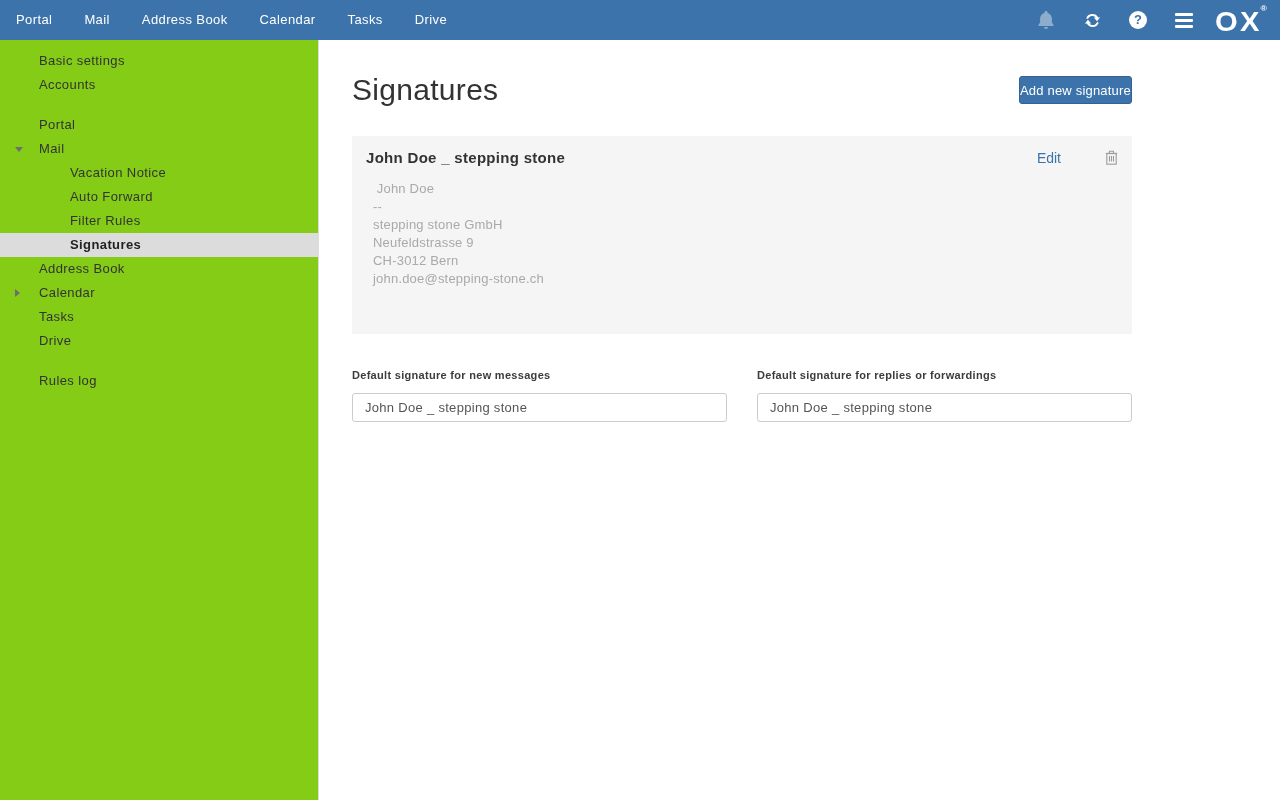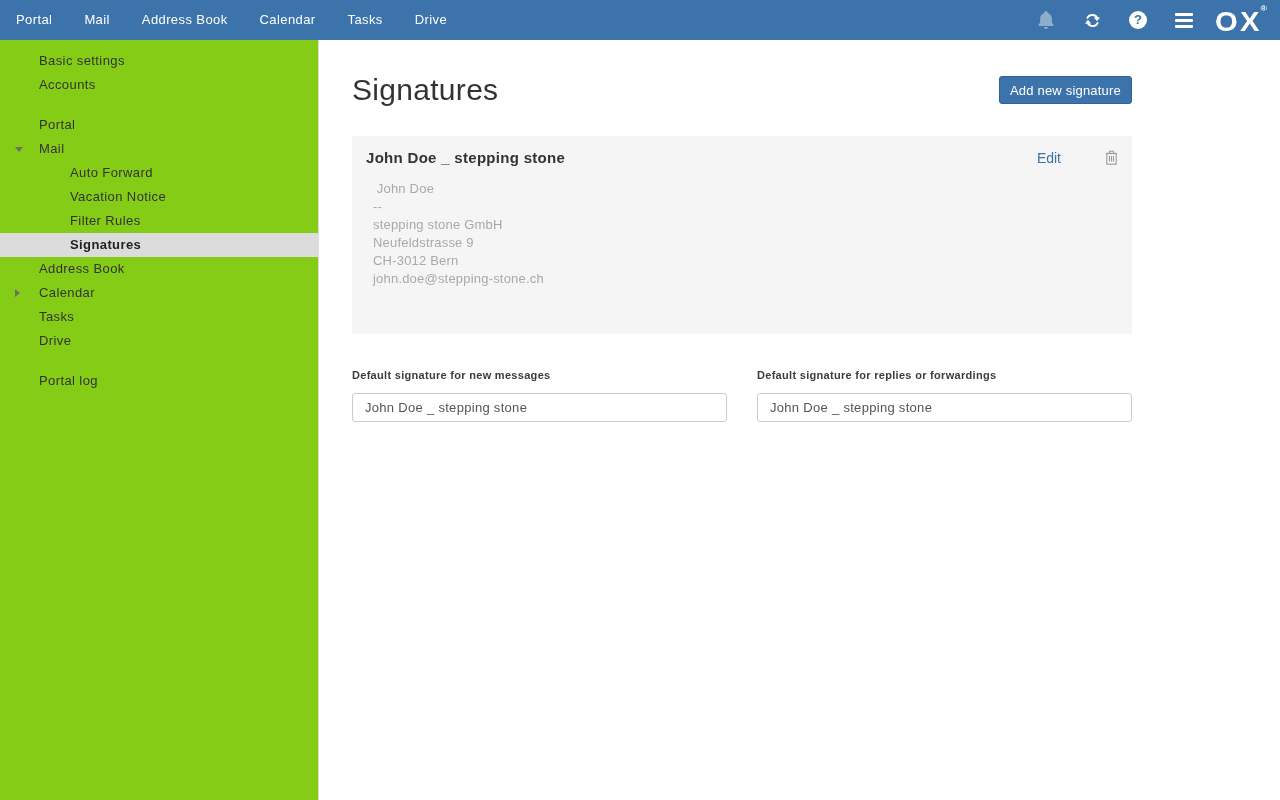--- a/index.html
+++ b/index.html
@@ -69,21 +69,21 @@
   
   .main { position:absolute; top:40px; left:320px; right:0; bottom:0; background:#fff; }
   .content { width:780px; margin-left:32px; padding-top:20px; }
 
   .page-head { display:flex; align-items:center; justify-content:space-between; height:60px; }
   .page-title {
     font-size:30px; font-weight:300; color:#333; letter-spacing:0.3px; line-height:40px;
   }
   .btn-primary {
     background:#3c73aa; border:1px solid #326291; color:#fff;
-    font-size:13px; height:28px; padding:0 10px; border-radius:3px; cursor:pointer;
+    font-size:13px; height:28px; padding:0 0; border-radius:3px; cursor:pointer;
     font-family:inherit; letter-spacing:0.2px;
   }
 
   .sig-card {
     margin-top:16px; background:#f5f5f5; padding:13px 14px 19px 14px;
     min-height:198px;
   }
   .sig-card-head { display:flex; align-items:center; }
   .sig-name { font-size:15px; font-weight:bold; color:#333; letter-spacing:0.3px; flex:1; }
   .edit-link { color:#3c73aa; font-size:14px; text-decoration:none; cursor:pointer; margin-right:44px; }
@@ -150,32 +150,32 @@
 </header>
 
 <aside class="sidebar">
   <div class="side-row">Basic settings</div>
   <div class="side-row">Accounts</div>
 
   <div class="side-row gap-before">Portal</div>
   <div class="side-row">
     <span class="caret down"></span><span>Mail</span>
   </div>
+  <div class="side-row sub">Vacation Notice</div>
   <div class="side-row sub">Auto Forward</div>
-  <div class="side-row sub">Vacation Notice</div>
   <div class="side-row sub">Filter Rules</div>
   <div class="side-row sub selected">Signatures</div>
   <div class="side-row">Address Book</div>
   <div class="side-row">
     <span class="caret right"></span><span>Calendar</span>
   </div>
   <div class="side-row">Tasks</div>
   <div class="side-row">Drive</div>
 
-  <div class="side-row gap-before">Portal log</div>
+  <div class="side-row gap-before">Rules log</div>
 </aside>
 
 <main class="main">
   <div class="content">
     <div class="page-head">
       <h1 class="page-title">Signatures</h1>
       <button class="btn-primary">Add new signature</button>
     </div>
 
     <section class="sig-card">

